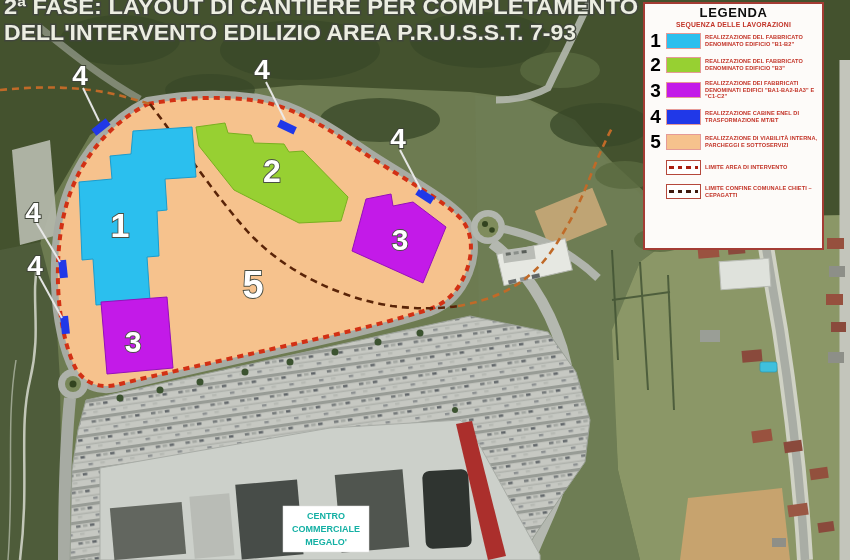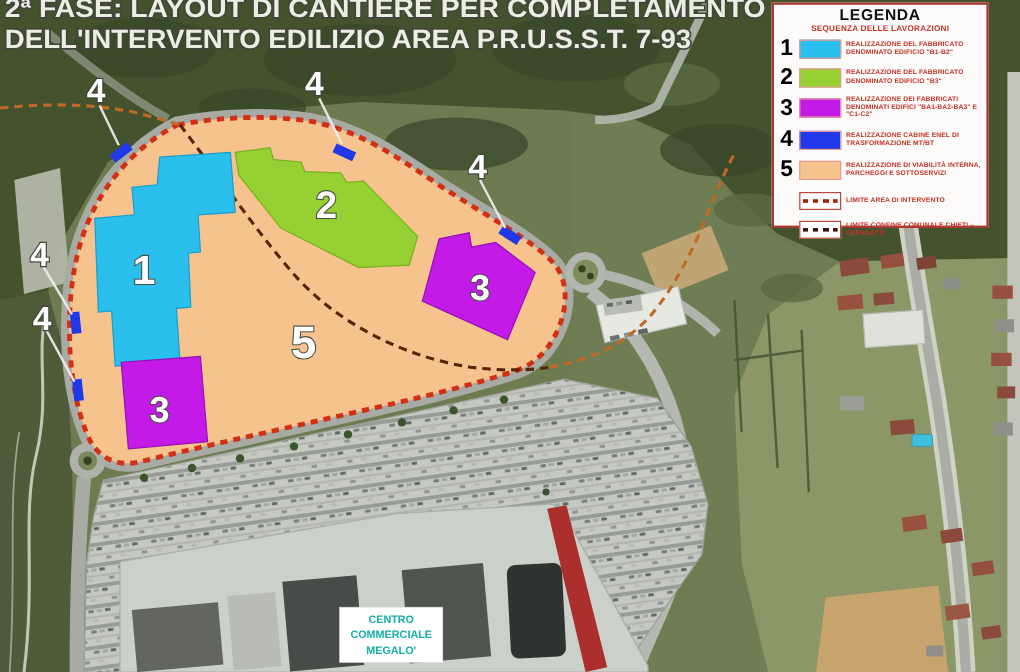--- a/index.html
+++ b/index.html
@@ -4,21 +4,21 @@
 <style>
   html,body{margin:0;padding:0;background:#222;}
   .stage{
     position:relative;width:850px;height:560px;overflow:hidden;
     font-family:"Liberation Sans", sans-serif;
     background:#66744b;
   }
   .stage svg{position:absolute;left:0;top:0;}
   
   .legend{
-    position:absolute;left:643px;top:2px;width:181px;height:188px;
+    position:absolute;left:643px;top:2px;width:181px;height:248px;
     background:#fdfbf9;border:2px solid #a43c34;box-sizing:border-box;
   }
   .lg-title{margin-top:1px;text-align:center;font-size:13px;font-weight:bold;color:#0d0d0d;letter-spacing:.6px;}
   .lg-sub{text-align:center;font-size:6.8px;font-weight:bold;color:#c23327;letter-spacing:.2px;margin-top:1px;}
   .lg-row{position:absolute;left:4px;right:3px;display:flex;gap:4px;align-items:center;}
   .lg-num{width:13px;flex:none;font-size:19px;font-weight:bold;color:#000;line-height:1;text-align:center;}
   .lg-swatch{width:33px;height:14px;flex:none;border:1px solid #e59a97;}
   .lg-text{font-size:5.6px;line-height:1.2;color:#c23327;font-weight:bold;letter-spacing:.1px;}
   .lg-dashbox{width:35px;height:15px;flex:none;border:1px solid #b5483c;background:#fff;
     display:flex;align-items:center;box-sizing:border-box;padding:0 2px;}

